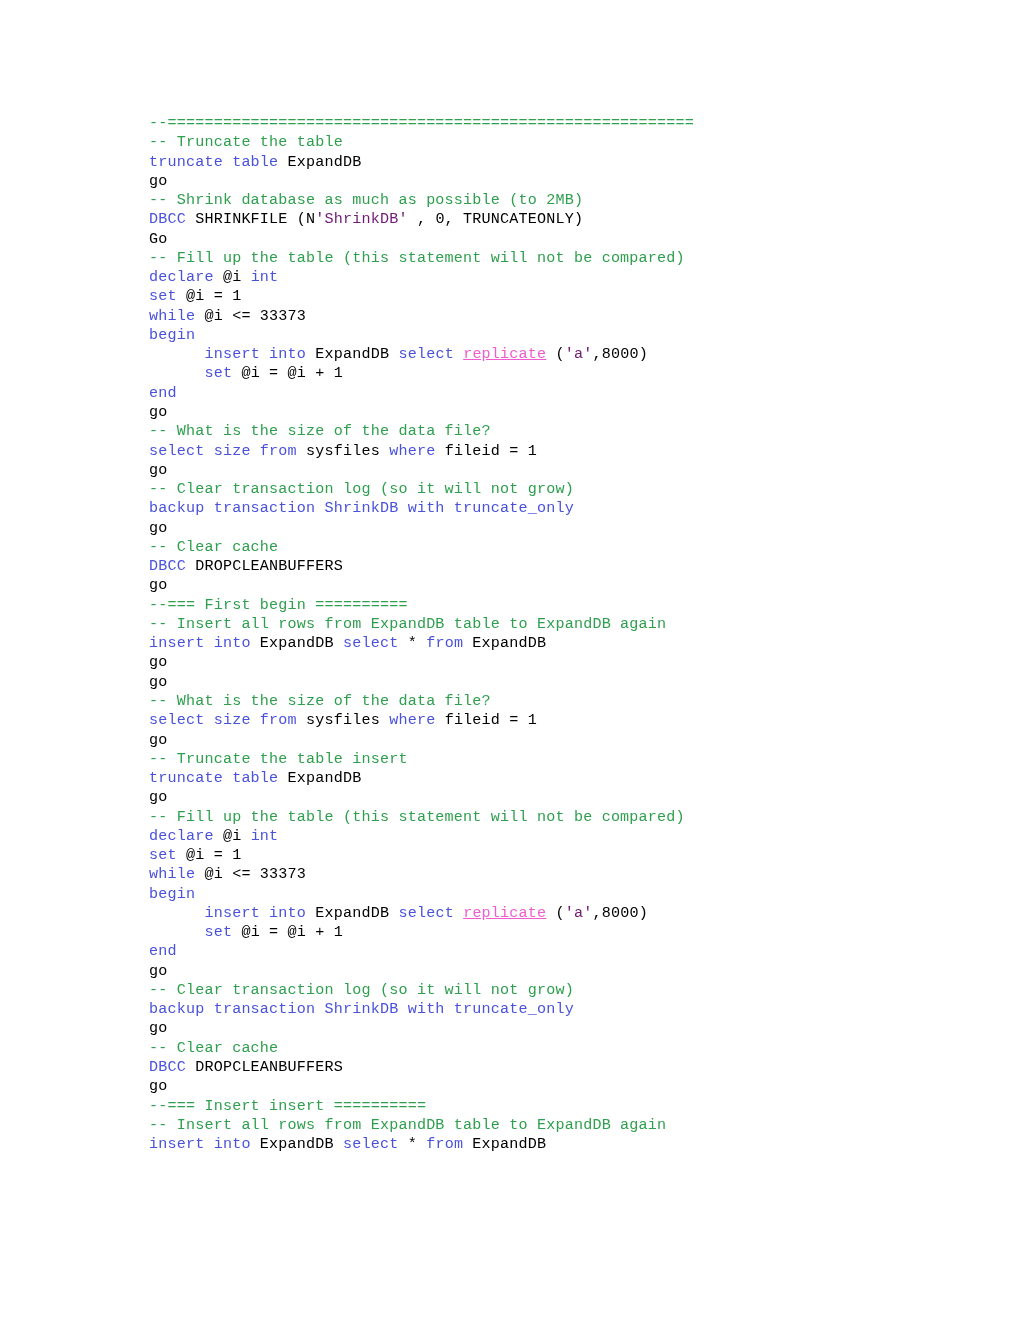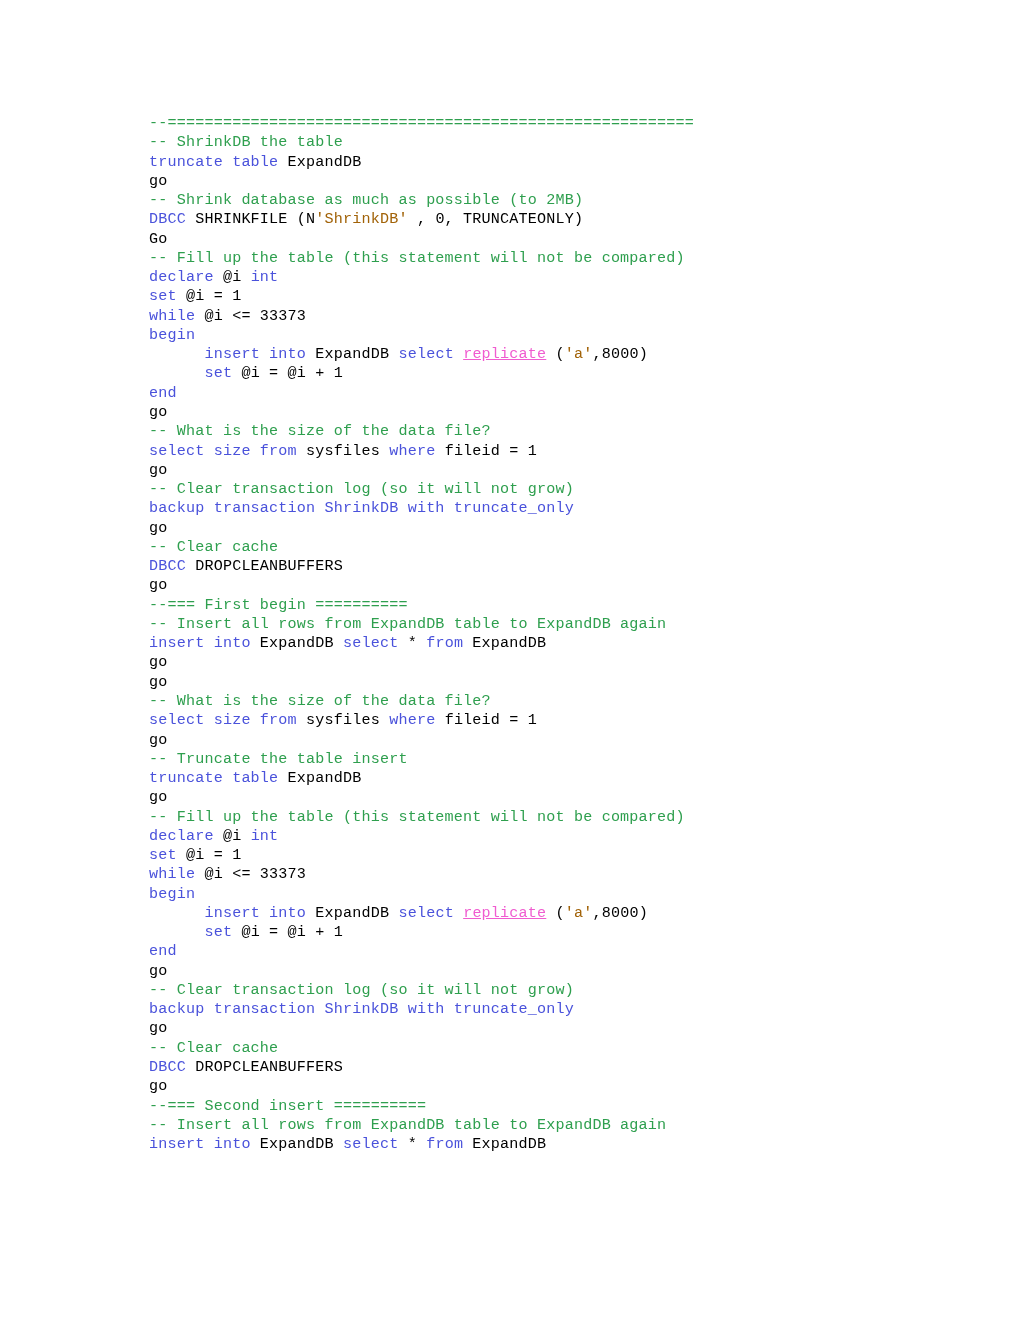--- a/index.html
+++ b/index.html
@@ -31,30 +31,30 @@
     line-height: 19.28px;
     height: 19.28px;
     white-space: pre;
     letter-spacing: 0.18px;
     color: #000000;
   }
   .tok { white-space: pre; }
   .c-plain   { color: #000000; }
   .c-kw      { color: #4a52db; }
   .c-comment { color: #2e9f4e; }
-  .c-string  { color: #a16207; text-align: center; }
+  .c-string  { color: #701a75; text-align: center; }
   .c-func    { color: #f05cd0; text-decoration: underline; }
 </style>
 </head>
 <body>
 
 <div id="page">
   <div id="code-block">
       <div class="code-line"><span class="tok c-comment">--=========================================================</span></div>
-      <div class="code-line"><span class="tok c-comment">-- ShrinkDB the table</span></div>
+      <div class="code-line"><span class="tok c-comment">-- Truncate the table</span></div>
       <div class="code-line"><span class="tok c-kw">truncate table </span><span class="tok c-plain">ExpandDB</span></div>
       <div class="code-line"><span class="tok c-plain">go</span></div>
       <div class="code-line"><span class="tok c-comment">-- Shrink database as much as possible (to 2MB)</span></div>
       <div class="code-line"><span class="tok c-kw">DBCC</span><span class="tok c-plain"> SHRINKFILE (N</span><span class="tok c-string">'ShrinkDB'</span><span class="tok c-plain"> , 0, TRUNCATEONLY)</span></div>
       <div class="code-line"><span class="tok c-plain">Go</span></div>
       <div class="code-line"><span class="tok c-comment">-- Fill up the table (this statement will not be compared)</span></div>
       <div class="code-line"><span class="tok c-kw">declare</span><span class="tok c-plain"> @i </span><span class="tok c-kw">int</span></div>
       <div class="code-line"><span class="tok c-kw">set</span><span class="tok c-plain"> @i = 1</span></div>
       <div class="code-line"><span class="tok c-kw">while</span><span class="tok c-plain"> @i &lt;= 33373</span></div>
       <div class="code-line"><span class="tok c-kw">begin</span></div>
@@ -90,17 +90,17 @@
       <div class="code-line"><span class="tok c-plain">      </span><span class="tok c-kw">insert into</span><span class="tok c-plain"> ExpandDB </span><span class="tok c-kw">select</span><span class="tok c-plain"> </span><span class="tok c-func">replicate</span><span class="tok c-plain"> (</span><span class="tok c-string">'a'</span><span class="tok c-plain">,8000)</span></div>
       <div class="code-line"><span class="tok c-plain">      </span><span class="tok c-kw">set</span><span class="tok c-plain"> @i = @i + 1</span></div>
       <div class="code-line"><span class="tok c-kw">end</span></div>
       <div class="code-line"><span class="tok c-plain">go</span></div>
       <div class="code-line"><span class="tok c-comment">-- Clear transaction log (so it will not grow)</span></div>
       <div class="code-line"><span class="tok c-kw">backup transaction ShrinkDB with truncate_only</span></div>
       <div class="code-line"><span class="tok c-plain">go</span></div>
       <div class="code-line"><span class="tok c-comment">-- Clear cache</span></div>
       <div class="code-line"><span class="tok c-kw">DBCC</span><span class="tok c-plain"> DROPCLEANBUFFERS</span></div>
       <div class="code-line"><span class="tok c-plain">go</span></div>
-      <div class="code-line"><span class="tok c-comment">--=== Second insert ==========</span></div>
+      <div class="code-line"><span class="tok c-comment">--=== Insert insert ==========</span></div>
       <div class="code-line"><span class="tok c-comment">-- Insert all rows from ExpandDB table to ExpandDB again</span></div>
       <div class="code-line"><span class="tok c-kw">insert into</span><span class="tok c-plain"> ExpandDB </span><span class="tok c-kw">select</span><span class="tok c-plain"> * </span><span class="tok c-kw">from</span><span class="tok c-plain"> ExpandDB</span></div>
     </div>
 </div>
 
 </body></html>

